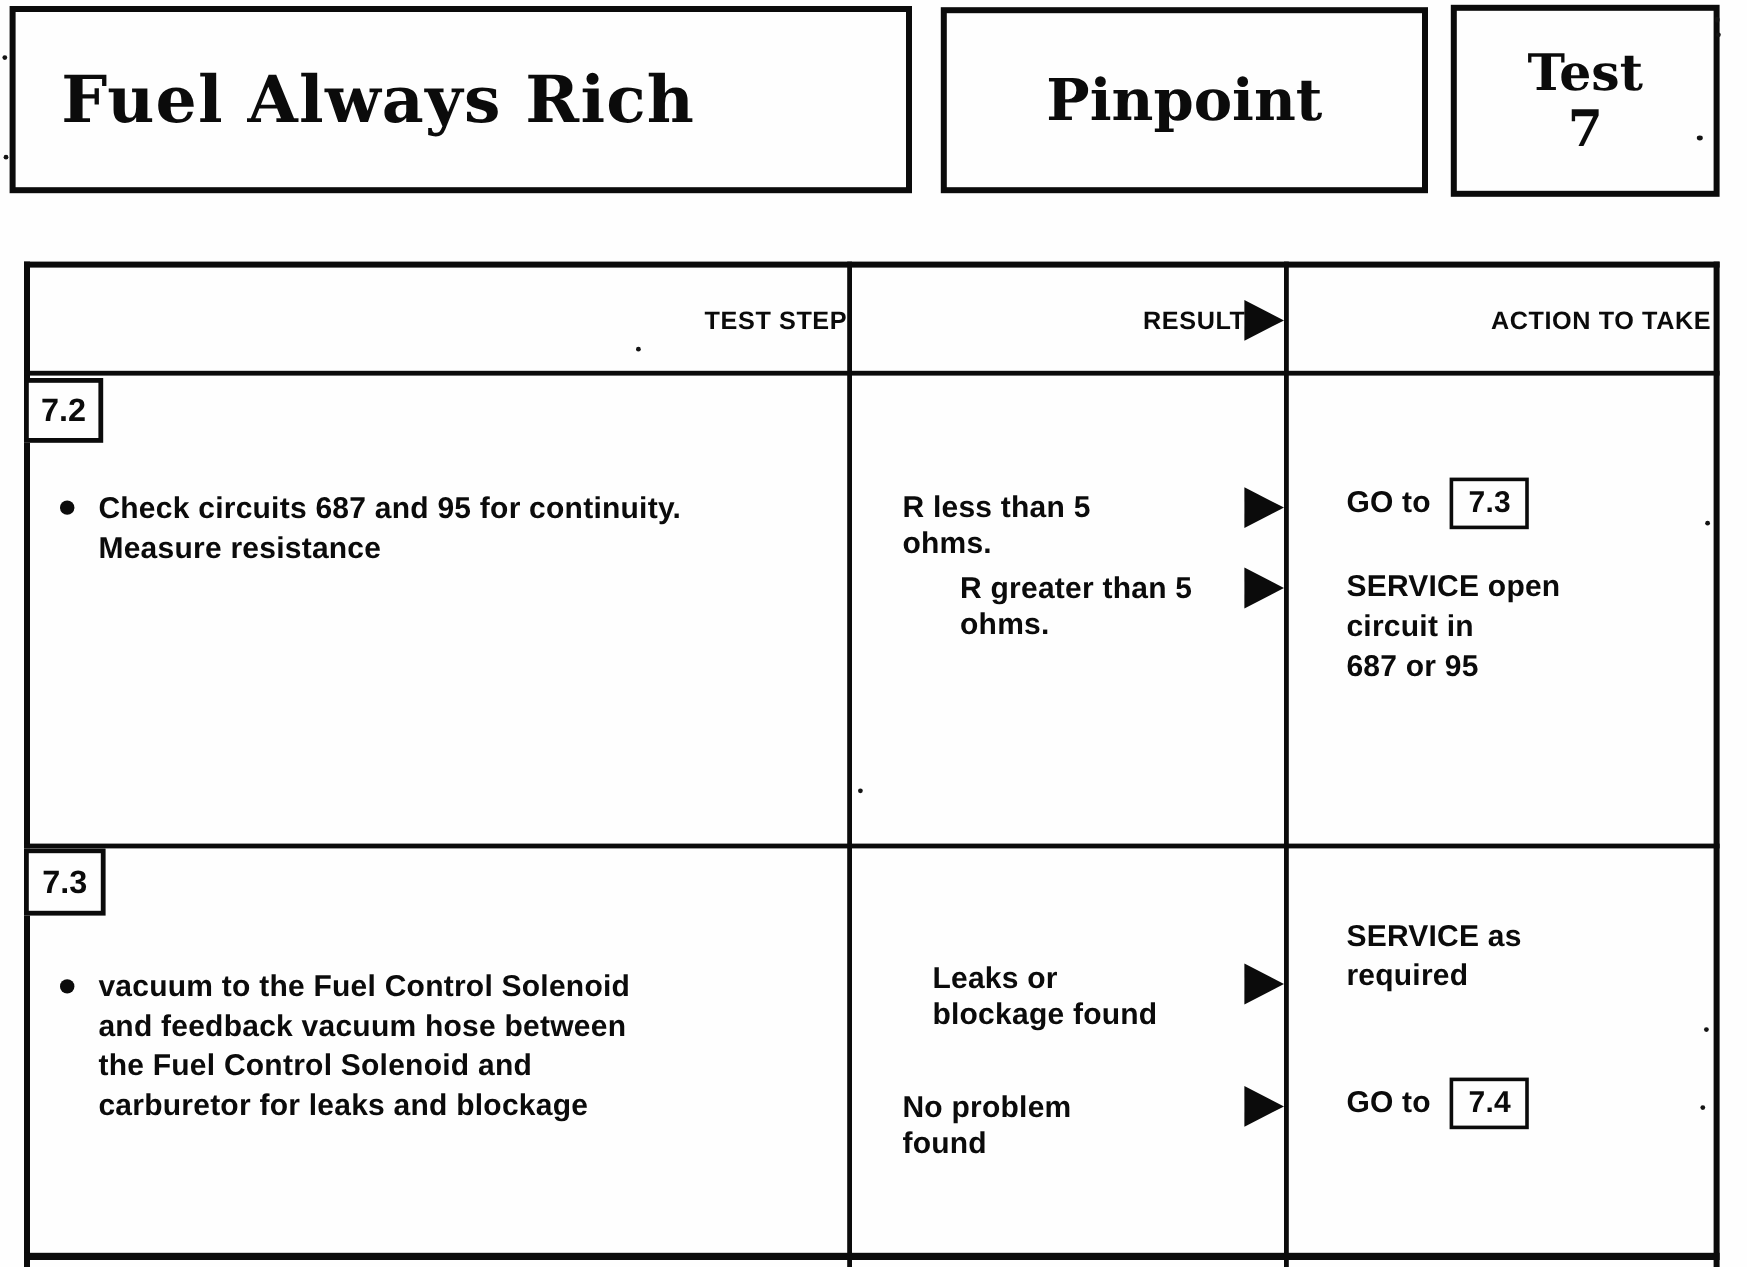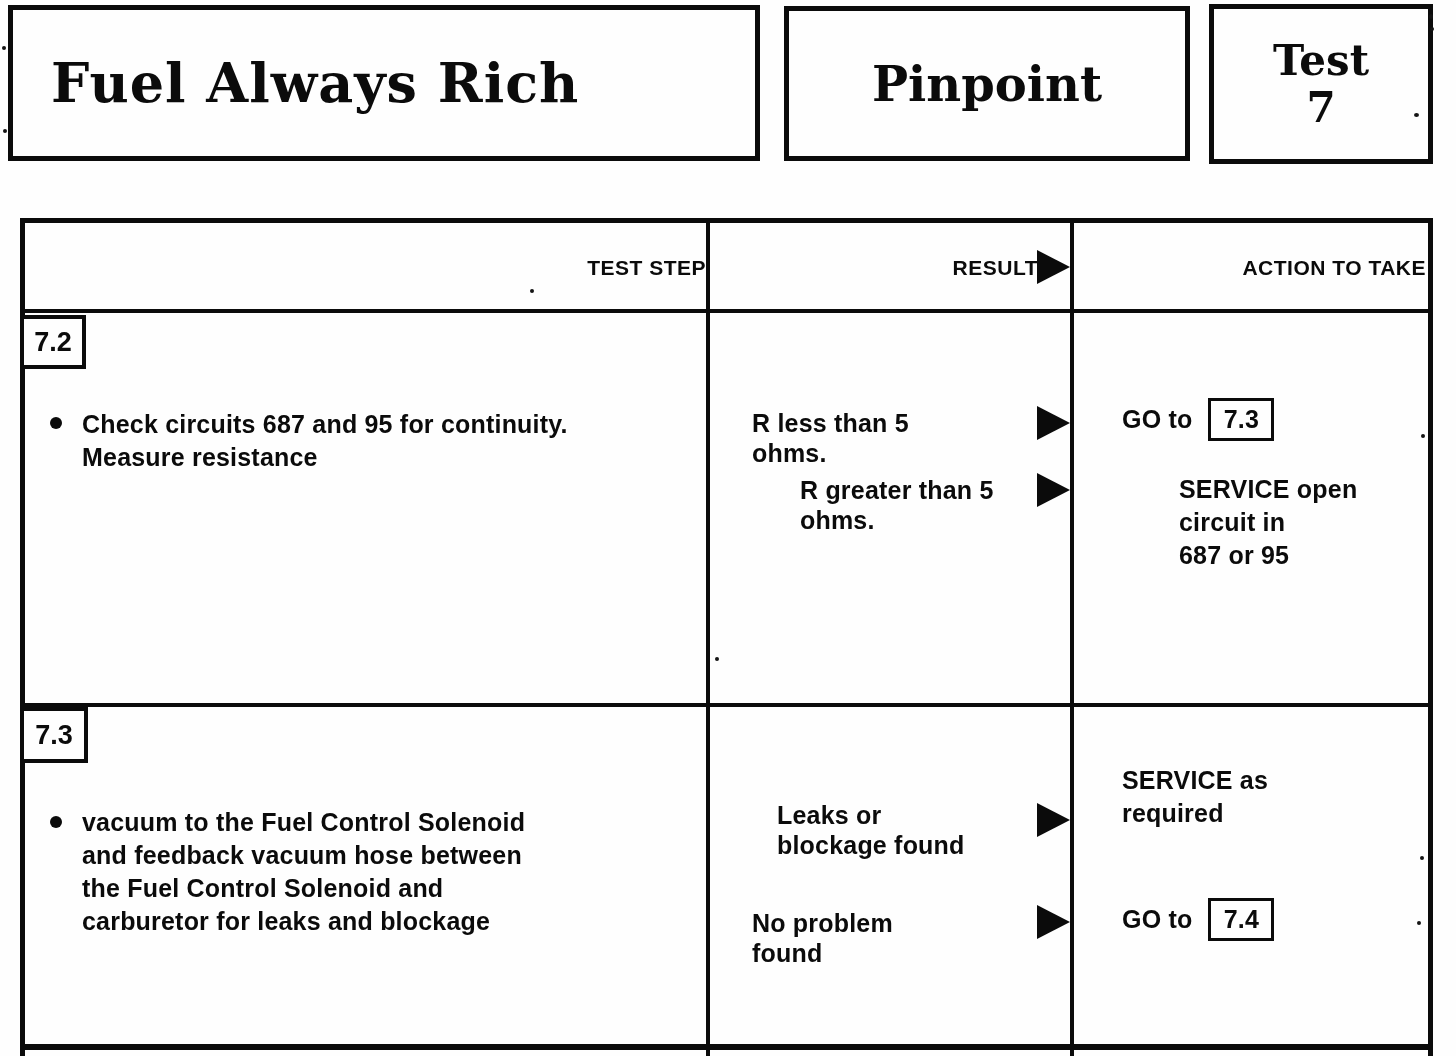--- a/index.html
+++ b/index.html
@@ -99,21 +99,21 @@
     <div>R greater than 5</div>
     <div>ohms.</div>
   </div>
   <div class="arrow" style="left:1037px;top:473px;"></div>
 
   <div class="goto bodytext" style="left:1122px;top:398px;">
     <span>GO to</span>
     <span class="refbox">7.3</span>
   </div>
 
-  <div class="abs bodytext action-lines" style="left:1179px;top:473px;">
+  <div class="abs bodytext action-lines" style="left:1122px;top:473px;">
     <div>SERVICE open</div>
     <div>circuit in</div>
     <div>687 or 95</div>
   </div>
 
   <div class="idbox" style="left:20px;top:707px;width:60px;height:48px;">
     <span>7.3</span>
   </div>
 
   <div class="bullet" style="left:50px;top:816px;"></div>

